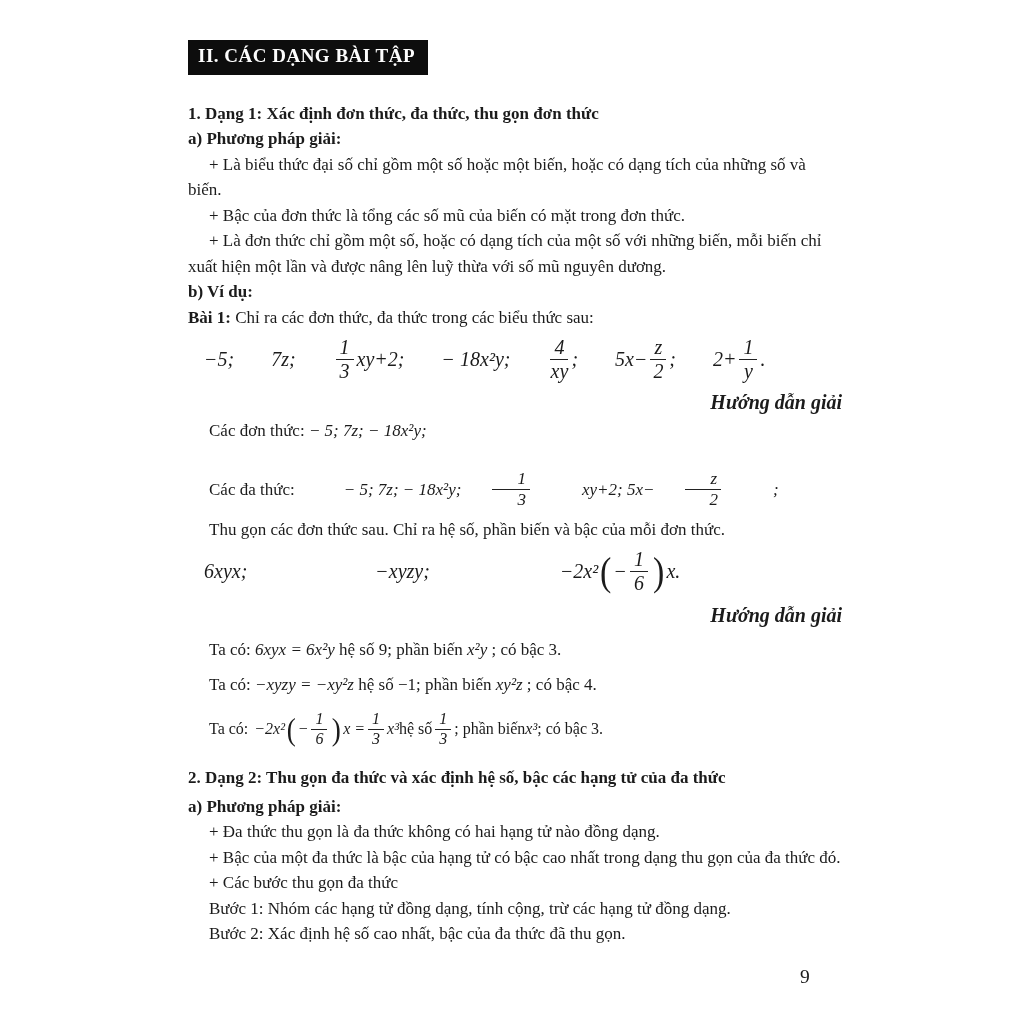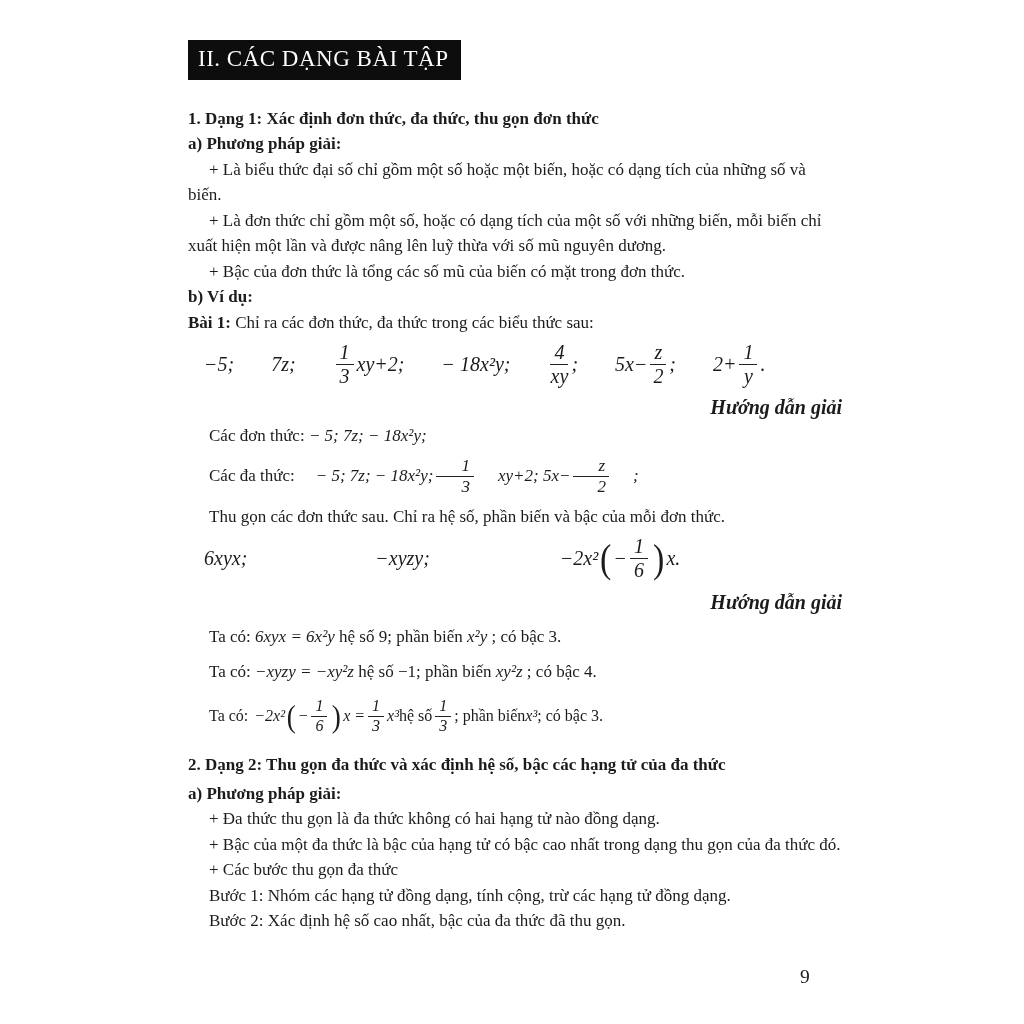--- a/index.html
+++ b/index.html
@@ -6,21 +6,21 @@
   body{
     width:1024px;height:1024px;background:#ffffff;
     font-family:"Liberation Serif","DejaVu Serif",serif;
     color:#1b1b1b;
   }
   .page{position:relative;width:1024px;height:1024px;background:#fff;overflow:hidden;}
   .content{position:absolute;left:188px;top:40px;width:654px;}
 
   .banner{
     display:inline-block;background:#0d0d0d;color:#fdfdfd;
-    font-weight:normal;font-size:23px;line-height:1.2;
+    font-weight:bold;font-size:19px;line-height:1.2;
     padding:5px 13px 7px 10px;letter-spacing:.5px;margin-bottom:13px;
   }
 
   p,.h{margin:0;font-size:17px;line-height:25.5px;}
   .h{font-weight:bold;}
   .mt13{margin-top:13px;}
   .mt8{margin-top:8px;}
   .mt4{margin-top:4px;}
   .mt9{margin-top:9px;}
   .mt3{margin-top:3px;}
@@ -68,22 +68,22 @@
   <div class="content">
 
     <div class="banner">
       <span>II. CÁC DẠNG BÀI TẬP</span>
     </div>
 
     <p class="h mt13">1. Dạng 1: Xác định đơn thức, đa thức, thu gọn đơn thức</p>
     <p class="h">a) Phương pháp giải:</p>
 
     <p class="ind">+ Là biểu thức đại số chỉ gồm một số hoặc một biến, hoặc có dạng tích của những số và biến.</p>
+    <p class="ind">+ Bậc của đơn thức là tổng các số mũ của biến có mặt trong đơn thức.</p>
     <p class="ind">+ Là đơn thức chỉ gồm một số, hoặc có dạng tích của một số với những biến, mỗi biến chỉ xuất hiện một lần và được nâng lên luỹ thừa với số mũ nguyên dương.</p>
-    <p class="ind">+ Bậc của đơn thức là tổng các số mũ của biến có mặt trong đơn thức.</p>
 
     <p class="h">b) Ví dụ:</p>
 
     <p><b>Bài 1:</b><span> Chỉ ra các đơn thức, đa thức trong các biểu thức sau:</span></p>
 
     <div class="mathrow row1">
       <span class="m">−5;</span>
       <span class="m">7z;</span>
       <span class="m">
           <span class="frac">
@@ -115,21 +115,21 @@
             <span class="den">y</span>
           </span>
           <span>.</span>
         </span>
     </div>
 
     <p class="solution">Hướng dẫn giải</p>
 
     <p class="ind"><span>Các đơn thức:</span><i class="math"> − 5; 7z; − 18x²y;</i></p>
 
-    <p class="ind tc3" style="margin-top:0;">
+    <p class="ind tc3" style="margin-top:18px;gap:28px;">
         <span style="text-indent:0;padding-left:21px;">Các đa thức:</span>
         <i class="math"> − 5; 7z; − 18x²y; </i>
         <span class="frac">
           <span class="num">1</span>
           <span class="den">3</span>
         </span>
         <i class="math">xy+2; 5x−</i>
         <span class="frac">
           <span class="num">z</span>
           <span class="den">2</span>

